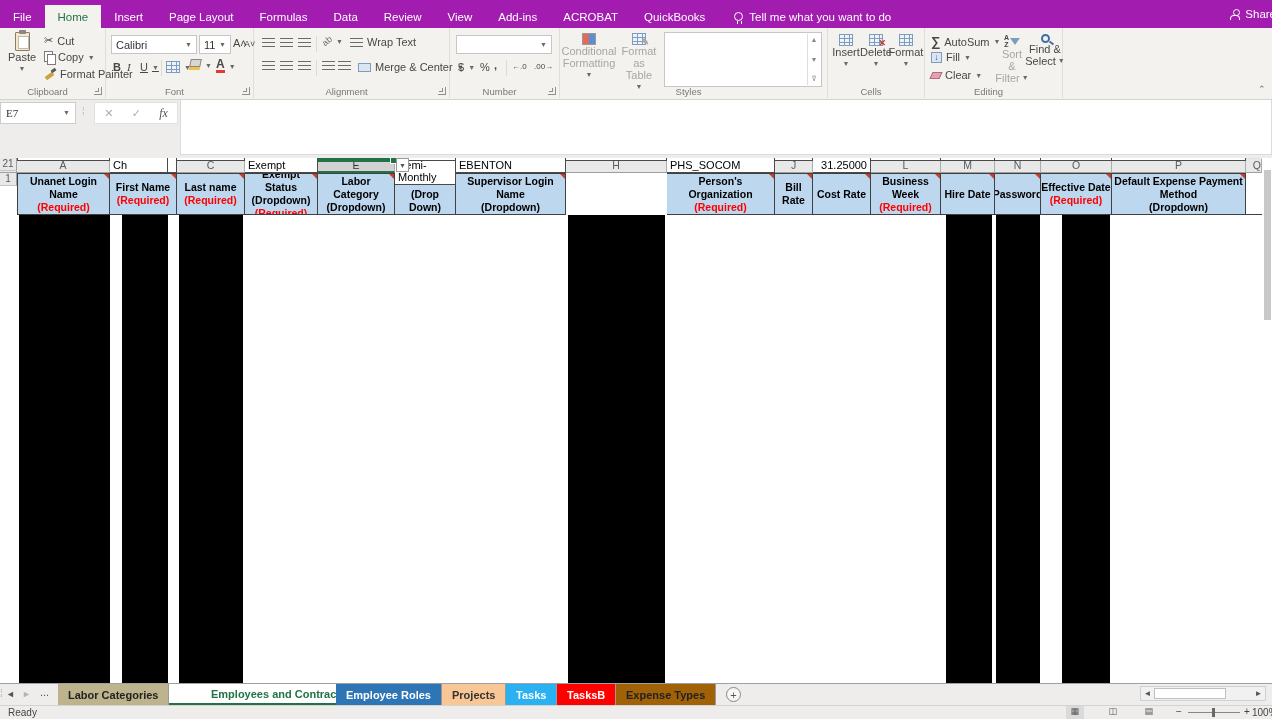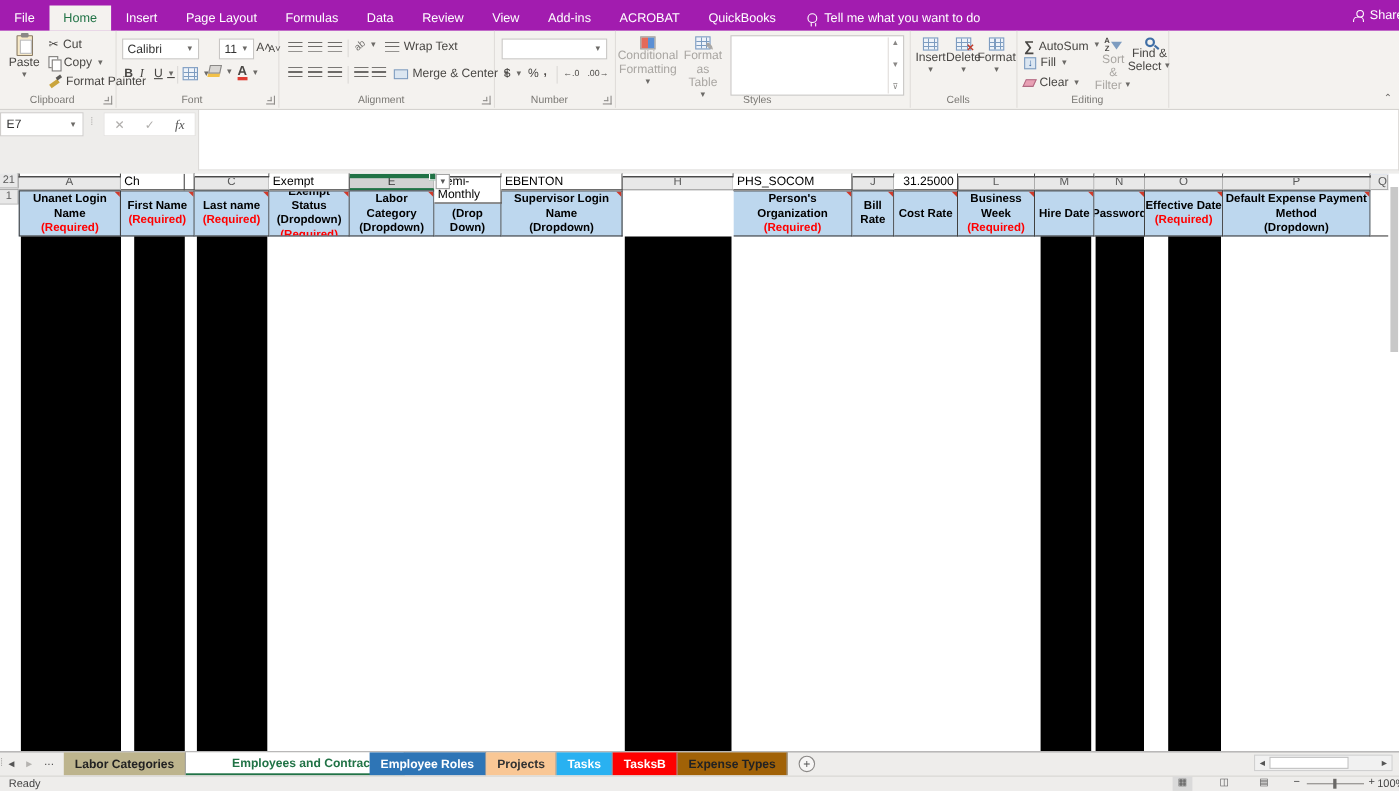--- a/index.html
+++ b/index.html
@@ -61,21 +61,21 @@
   .ic-az { display:inline-flex; flex-direction:column; font-size:7px; line-height:7px; font-weight:bold; color:#494744; }
   .ic-funnel { display:inline-block; width:0; height:0; border-left:5px solid transparent; border-right:5px solid transparent; border-top:7px solid #7d9cc0; }
   .ic-find { display:inline-block; width:9px; height:9px; border:2px solid #3f6ea5; border-radius:50%; position:relative; }
   .ic-find::after { content:""; position:absolute; left:6px; top:6px; width:5px; height:2px; background:#3f6ea5; transform:rotate(40deg); }
   .gallery { position:absolute; background:#fff; border:1px solid #c8c6c4; }
   .gal-arrows { position:absolute; right:1px; top:1px; bottom:1px; width:13px; border-left:1px solid #e0ddda; display:flex; flex-direction:column; align-items:center; justify-content:space-between; padding:2px 0; font-size:7px; color:#8a8886; }
   .chev { position:absolute; font-size:9px; color:#6c6a67; }
 
   
   #fbar { position:absolute; left:0; top:100px; width:1272px; height:58px; background:#eeedeb; }
-  #namebox { position:absolute; left:0; top:2px; width:76px; height:22px; background:#fff; border:1px solid #cfcdcb; display:flex; align-items:center; justify-content:space-between; padding:0 5px; font-size:11px; color:#333; }
+  #namebox { position:absolute; left:0; top:2px; width:76px; height:22px; background:#fff; border:1px solid #cfcdcb; display:flex; align-items:center; justify-content:space-between; padding:0 5px; font-size:11px; color:#333;font-family:Liberation Serif, serif; }
   .fsep { position:absolute; left:82px; top:6px; font-size:10px; color:#b8b6b4; letter-spacing:-1px; }
   #fbtns { position:absolute; left:94px; top:2px; width:84px; height:22px; background:#fff; border:1px solid #e3e1df; display:flex; align-items:center; justify-content:space-around; }
   #fbtns .fx { font-family:"Liberation Serif", serif; font-style:italic; font-size:12px; color:#555; }
   #fbtns .gr { color:#b0aeac; font-size:11px; }
   #finput { position:absolute; left:180px; top:0; width:1092px; height:55px; background:#fff; border:1px solid #dddbd9; border-top:none; }
 
   
   #grid { position:absolute; left:0; top:158px; width:1272px; height:525px; background:#fff; overflow:hidden; }
   .corner { position:absolute; left:0; top:0; width:17px; height:15px; background:#e8e8e8; border-right:1px solid #9f9f9f; border-bottom:1px solid #9f9f9f; }
   .corner::after { content:""; position:absolute; right:1px; bottom:1px; border-left:8px solid transparent; border-bottom:8px solid #b8b8b8; }
@@ -167,21 +167,21 @@
         </div>
       <div class="rbtn" style="left:44px;top:40px">
           <span class="ic-brush"></span>
           <span>Format Painter</span>
         </div>
       <div class="rg-label"><span>Clipboard</span></div>
       <span class="launcher"></span>
     </div>
 
     <div class="rgroup" style="left:106px;width:148px">
-      <div class="combo" style="left:5px;top:7px;width:70px">
+      <div class="combo" style="left:5px;top:7px;width:86px">
           <span>Calibri</span>
           <span class="caret">▼</span>
         </div>
       <div class="combo" style="left:93px;top:7px;width:32px">
           <span>11</span>
           <span class="caret">▼</span>
         </div>
       <div class="rbtn" style="left:127px;top:9px;font-size:11px">A˄</div>
       <div class="rbtn" style="left:138px;top:11px;font-size:9px">A˅</div>
       <div class="rbtn" style="left:7px;top:33px;font-weight:bold">

